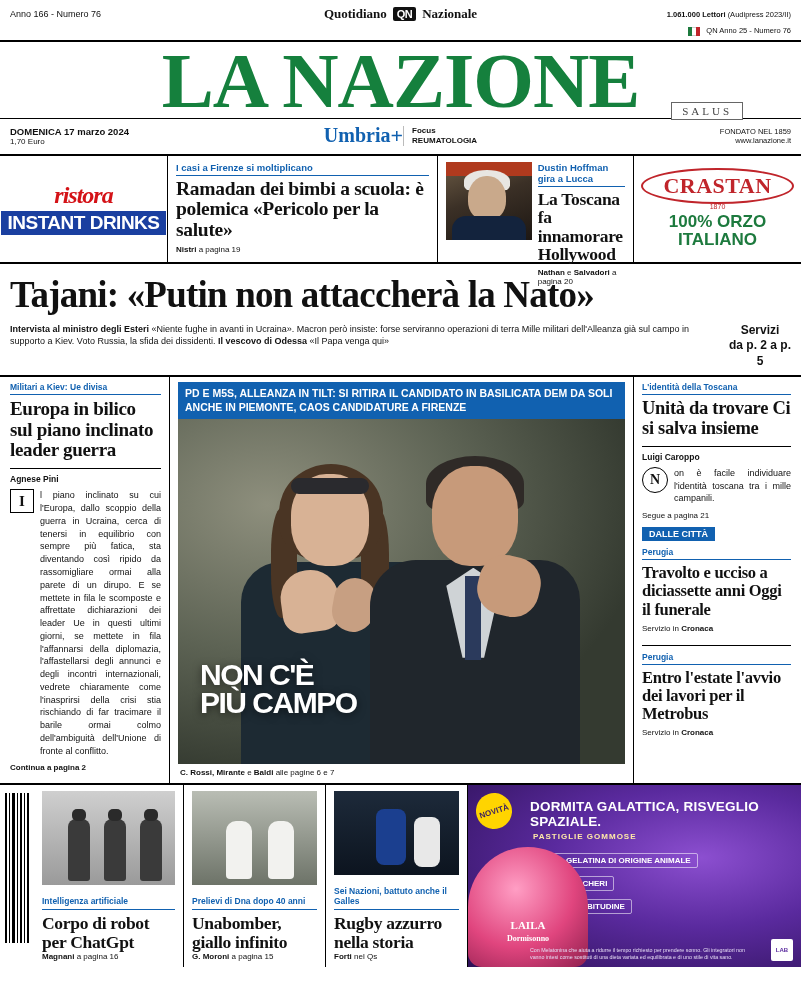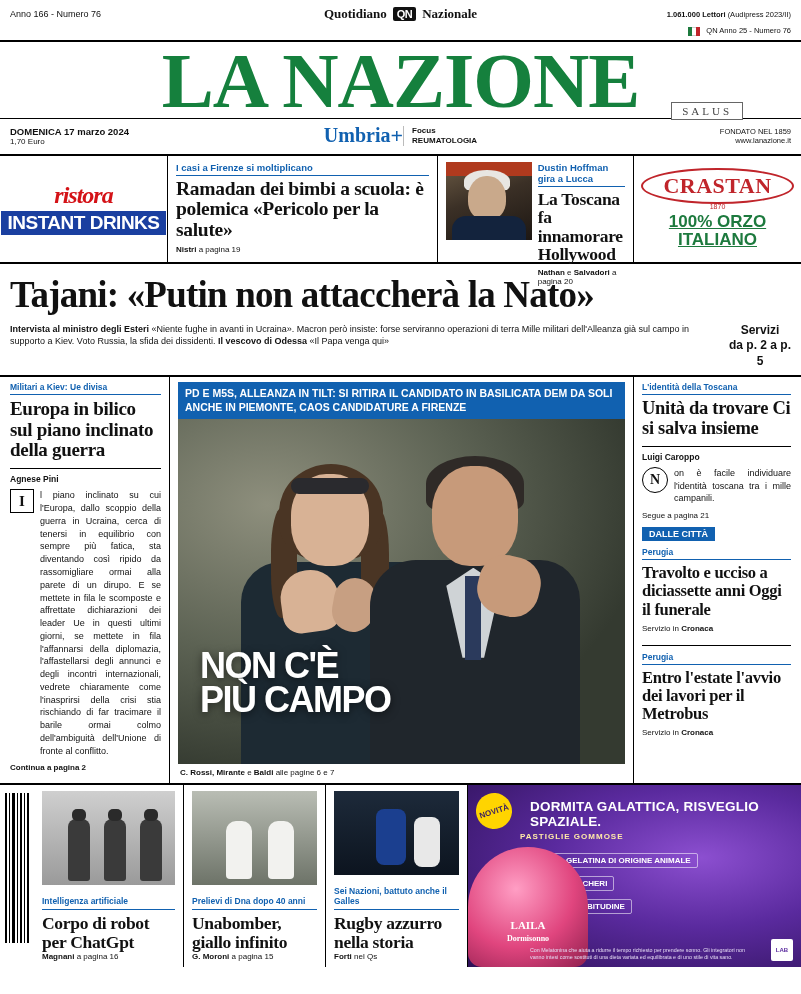--- a/index.html
+++ b/index.html
@@ -108,21 +108,21 @@
     background:#1a3fa0; color:#fff; font-weight:bold; font-size:19px;
     padding:1px 6px; letter-spacing:-0.5px; margin-top:2px;
     font-family:"Liberation Sans", sans-serif;
   }
   .crastan-oval {
     border:2px solid #c0252b; border-radius:50%;
     padding:3px 20px; color:#c0252b; font-weight:bold;
     font-family:"Liberation Serif", serif; font-size:22px; letter-spacing:0.5px;
   }
   .crastan-sub { font-size:7px; color:#c0252b; margin-top:-1px; }
-  .crastan-line { color:#1d7a3e; font-weight:bold; font-size:17px; line-height:1.05; text-align:center; margin-top:3px; font-family:"Liberation Sans", sans-serif;text-decoration:underline;}
+  .crastan-line { color:#1d7a3e; font-weight:bold; font-size:17px; line-height:1.05; text-align:center; margin-top:3px; font-family:"Liberation Sans", sans-serif;}
 
   .promo-mid { flex:1; display:flex; }
   .promo-cell { padding:6px 8px 4px 8px; }
   .promo-cell.c1 { width:58%; border-right:1px solid #000; }
   .promo-cell.c2 { width:42%; display:flex; gap:6px; }
   .kicker {
     color:#1161b0; font-weight:bold; font-size:9.5px; margin-bottom:3px;
     border-bottom:1px solid #1161b0; padding-bottom:2px;
   }
   .promo-head {
@@ -223,21 +223,21 @@
   .pm-man .head { position:absolute; left:62px; top:2px; width:86px; height:100px; background:#c79a7a; border-radius:45% 45% 44% 44%; }
   .pm-man .hair { position:absolute; left:56px; top:-8px; width:98px; height:56px; background:#2f2a27; border-radius:50% 50% 20% 20%; }
   .pm-man .torso { position:absolute; left:0; top:96px; width:210px; height:205px; background:#20262c; border-radius:46px 40px 0 0; }
   .pm-man .shirt { position:absolute; left:76px; top:104px; width:54px; height:90px; background:#cfd3d6; clip-path:polygon(50% 0,100% 20%,70% 100%,30% 100%,0 20%); }
   .pm-man .tie { position:absolute; left:95px; top:112px; width:16px; height:84px; background:#2b3a5c; }
   .pm-man .arm { position:absolute; left:108px; top:92px; width:62px; height:60px; background:#c79a7a; border-radius:26px; transform:rotate(14deg); }
 
   .overlay-title {
     position:absolute; left:22px; bottom:46px;
     font-family:"Liberation Sans", sans-serif;
-    color:#fff; font-weight:bold; font-size:36px; line-height:0.95;
+    color:#fff; font-weight:bold; font-size:30px; line-height:0.95;
     letter-spacing:-1.5px;
     text-shadow:0 2px 8px rgba(0,0,0,.55);
   }
   .photo-credit {
     font-size:8px; padding:4px 2px 0 2px;
   }
   .photo-credit b { font-weight:bold; }
 
   
   .h-right {
@@ -297,21 +297,21 @@
   }
   .bottomad .novita {
     position:absolute; left:8px; top:8px; width:36px; height:36px; border-radius:50%;
     background:#ffd400; color:#3a2060; font-weight:bold; font-size:8px;
     display:flex; align-items:center; justify-content:center; transform:rotate(-18deg);
   }
   .bottomad h3 {
     margin:14px 10px 2px 62px; font-size:13.5px; font-weight:bold; line-height:1.15;
     color:#ffffff; letter-spacing:0.2px;
   }
-  .bottomad .pg { margin:2px 10px 0 52px; font-size:8px; color:#ffe9a8; font-weight:bold; letter-spacing:1px;}
+  .bottomad .pg { margin:2px 10px 0 65px; font-size:8px; color:#ffe9a8; font-weight:bold; letter-spacing:1px;}
   .bottomad ul { list-style:none; margin:8px 0 0 62px; padding:0; }
   .bottomad li {
     font-size:8px; font-weight:bold; border:1px solid rgba(255,255,255,.55);
     display:inline-block; padding:2px 6px; margin:0 0 4px 0; border-radius:2px;
   }
   .bottomad .pack {
     position:absolute; left:0; bottom:0; width:120px; height:120px;
     background:radial-gradient(circle at 40% 35%, #ff9ec4 0%, #e0457e 55%, #8e1f4d 100%);
     border-radius:50% 50% 14px 14px;
   }
@@ -441,21 +441,21 @@
     <div class="serv">
       <div>Servizi</div>
       <div>da p. 2 a p. 5</div>
     </div>
   </div>
 
   <div class="body3">
 
     <div class="col-l">
       <div class="kicker-plain">Militari a Kiev: Ue divisa</div>
-      <div class="h-left">Europa in bilico sul piano inclinato della guerra</div>
+      <div class="h-left">Europa in bilico sul piano inclinato leader guerra</div>
       <div class="author">Agnese Pini</div>
       <div class="dropwrap">
         <div class="dropcap">I</div>
         <div class="bodytext">l piano inclinato su cui l'Europa, dallo scoppio della guerra in Ucraina, cerca di tenersi in equilibrio con sempre più fatica, sta diventando così ripido da rassomigliare ormai alla parete di un dirupo. E se mettete in fila le scomposte e affrettate dichiarazioni dei leader Ue in questi ultimi giorni, se mettete in fila l'affannarsi della diplomazia, l'affastellarsi degli annunci e degli incontri internazionali, vedrete chiaramente come l'inasprirsi della crisi stia rischiando di far tracimare il barile ormai colmo dell'ambiguità dell'Unione di fronte al conflitto.</div>
       </div>
       <div class="cont">Continua a pagina 2</div>
     </div>
 
     <div class="col-c">
       <div class="centerbanner">PD E M5S, ALLEANZA IN TILT: SI RITIRA IL CANDIDATO IN BASILICATA DEM DA SOLI ANCHE IN PIEMONTE, CAOS CANDIDATURE A FIRENZE</div>

